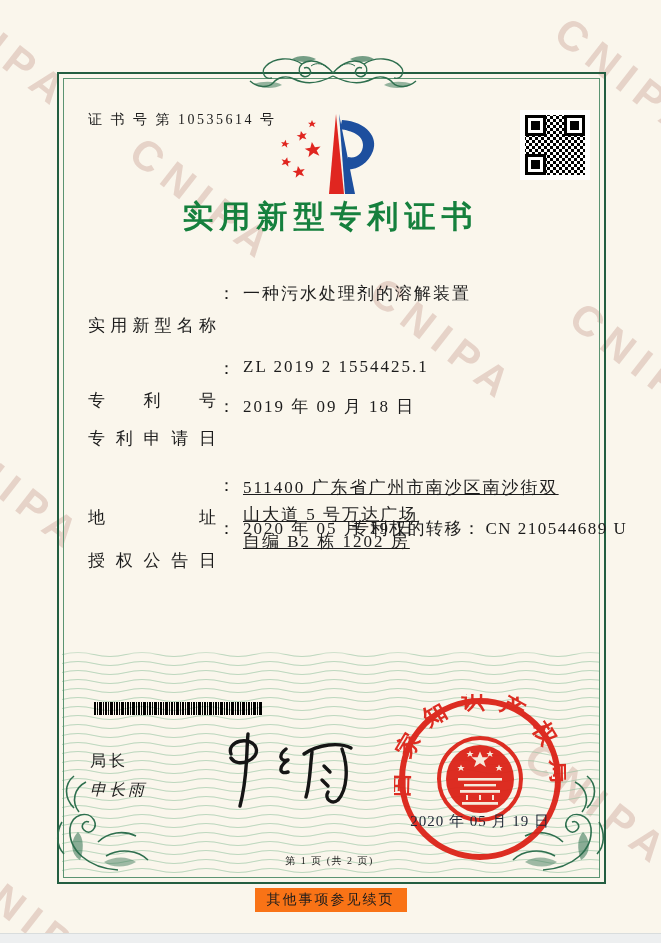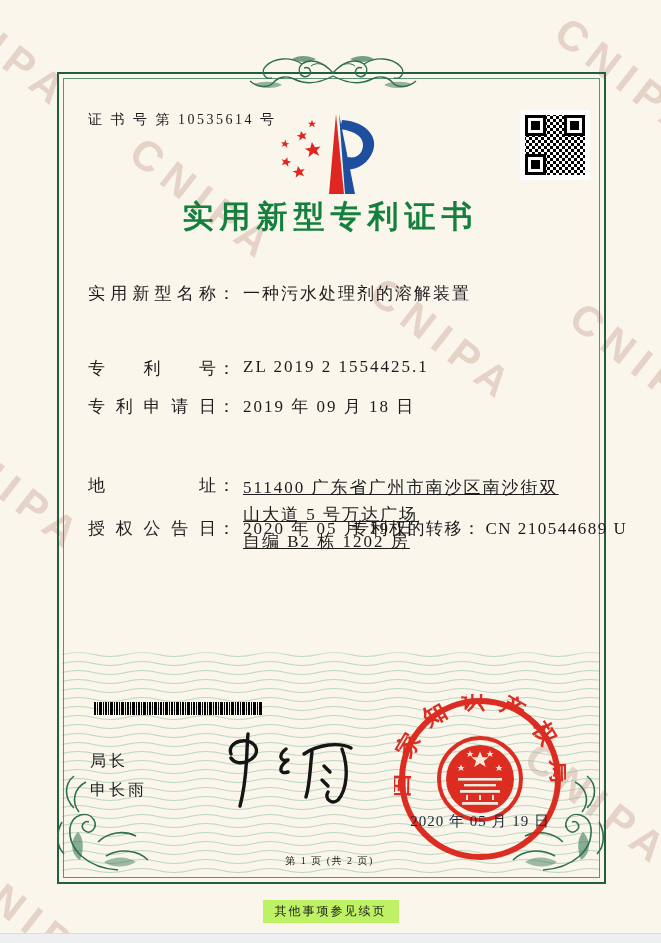--- a/index.html
+++ b/index.html
@@ -25,38 +25,38 @@
   .flourish{position:absolute;z-index:2;}
   .flourish.bl{left:48px;top:770px;}
   .flourish.br{left:498px;top:770px;transform:scaleX(-1);}
   
   .cert-no{position:absolute;left:88px;top:111px;font-size:14px;letter-spacing:2.5px;z-index:2;}
   .logo{position:absolute;left:276px;top:112px;z-index:2;}
   .qr{position:absolute;left:520px;top:110px;z-index:2;background:#fff;}
   .title{position:absolute;left:0;right:0;top:196px;text-align:center;font-size:31px;font-weight:bold;letter-spacing:6px;z-index:2;color:#15803d;}
   
   .frow{position:absolute;left:88px;font-size:17px;letter-spacing:2px;z-index:2;white-space:nowrap;}
-  .fl{display:inline-block;width:130px;text-align:justify;text-align-last:justify;vertical-align:top;}
+  .fl{display:inline-block;width:130px;text-align:justify;text-align-last:justify;vertical-align:top;margin-top:32px;}
   .fc{display:inline-block;vertical-align:top;}
   .fv{display:inline-block;margin-left:6px;vertical-align:top;white-space:normal;}
   .addr .fv{width:330px;line-height:27px;text-decoration:underline;}
   .frow-right{position:absolute;left:352px;font-size:17px;letter-spacing:1.5px;z-index:2;white-space:nowrap;}
   
   .legal{position:absolute;left:88px;top:543px;width:492px;font-size:15px;line-height:23px;letter-spacing:0.5px;text-align:justify;z-index:2;}
   .legal p{margin:0;text-indent:2em;}
   
   .barcode{position:absolute;left:94px;top:702px;z-index:2;}
   .director-title{position:absolute;left:90px;top:751px;font-size:16px;letter-spacing:3px;z-index:2;font-family:"Liberation Sans","DejaVu Sans",sans-serif;}
-  .director-name{position:absolute;left:90px;top:780px;font-size:16px;letter-spacing:3px;z-index:2;font-family:"Liberation Sans","DejaVu Sans",sans-serif;}
+  .director-name{position:absolute;left:90px;top:780px;font-size:16px;letter-spacing:3px;z-index:2;font-family:"Liberation Sans","DejaVu Sans",sans-serif;font-style:italic;}
   .signature{position:absolute;left:198px;top:724px;z-index:2;}
   .seal{position:absolute;left:394px;top:694px;z-index:3;opacity:0.95;}
   .seal-date{position:absolute;left:398px;top:812px;width:164px;text-align:center;font-size:15px;letter-spacing:1px;color:#1e2736;z-index:4;}
   .page-indicator{position:absolute;left:57px;width:545px;top:854px;text-align:center;font-size:10px;letter-spacing:1.5px;z-index:2;}
   .footer-note-wrap{position:absolute;left:0;right:0;top:888px;text-align:center;z-index:2;}
-  .footer-note{display:inline-block;background:#bef264;padding:3px 12px;font-size:12px;letter-spacing:2px;margin-top:12px;}
+  .footer-note{display:inline-block;background:#f97316;padding:3px 12px;font-size:14px;letter-spacing:2px;}
 </style>
 </head>
 <body>
 
 <svg width="0" height="0" style="position:absolute" aria-hidden="true">
   <defs>
     <path id="star" d="M0,-10 L2.9,-3.1 10,-3.1 4.5,1.2 6.9,8.1 0,3.9 -6.9,8.1 -4.5,1.2 -10,-3.1 -2.9,-3.1 Z"></path>
   </defs>
 </svg>
 

